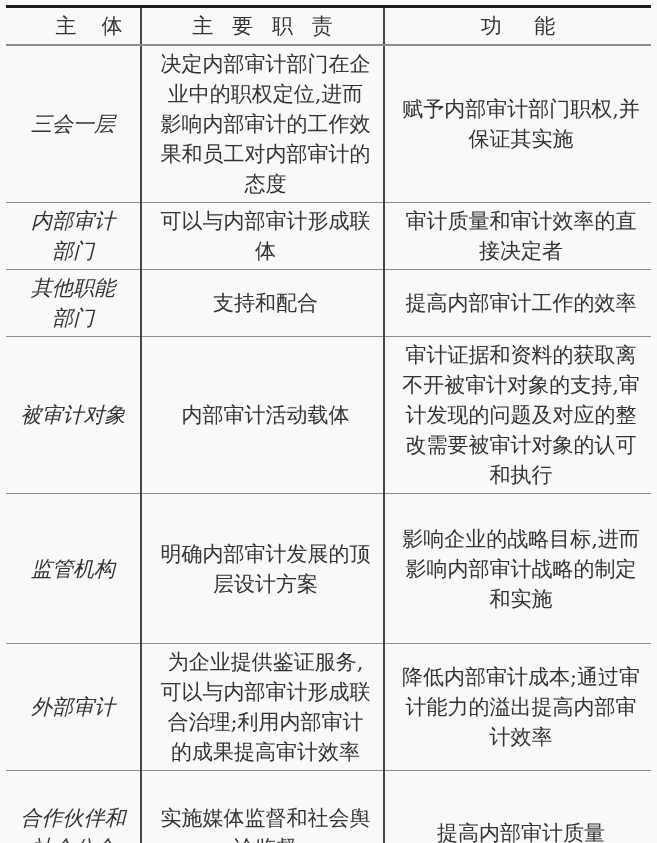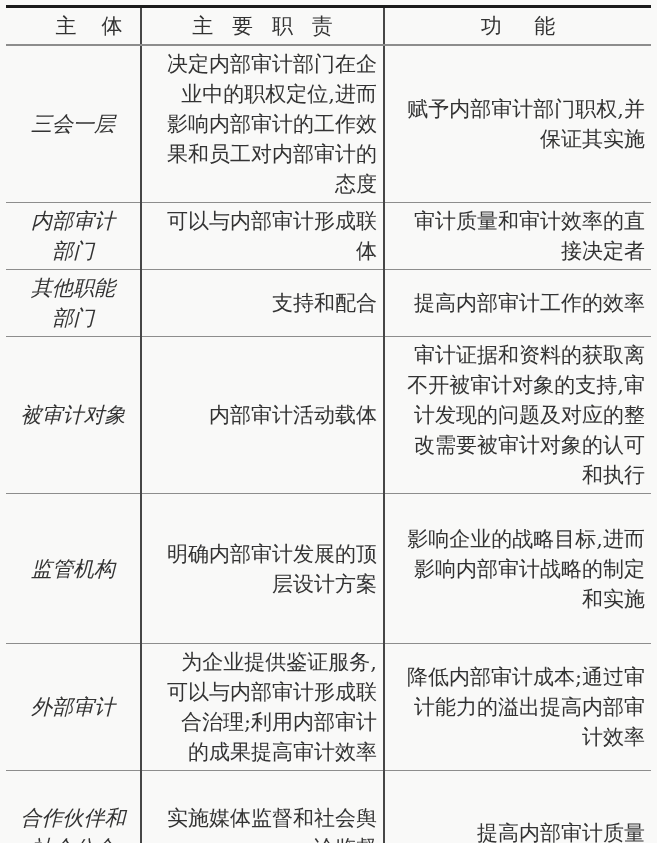--- a/index.html
+++ b/index.html
@@ -52,21 +52,21 @@
     line-height: 30px;
     padding: 3px 6px;
     white-space: pre-line;
   }
   td.c-subject {
     text-align: center;
     padding: 3px 4px;
     font-style: italic;
   }
   td.c-duty, td.c-function {
-    text-align: right;
+    text-align: center;
     padding-left: 12px;
     padding-right: 6px;
   }
 
   
   tbody tr:nth-child(1) { height: 154px; }
   tbody tr:nth-child(2) { height: 66px; margin-top: 12px; }
   tbody tr:nth-child(3) { height: 66px; }
   tbody tr:nth-child(4) { height: 86px; }
   tbody tr:nth-child(5) { height: 150px; }

